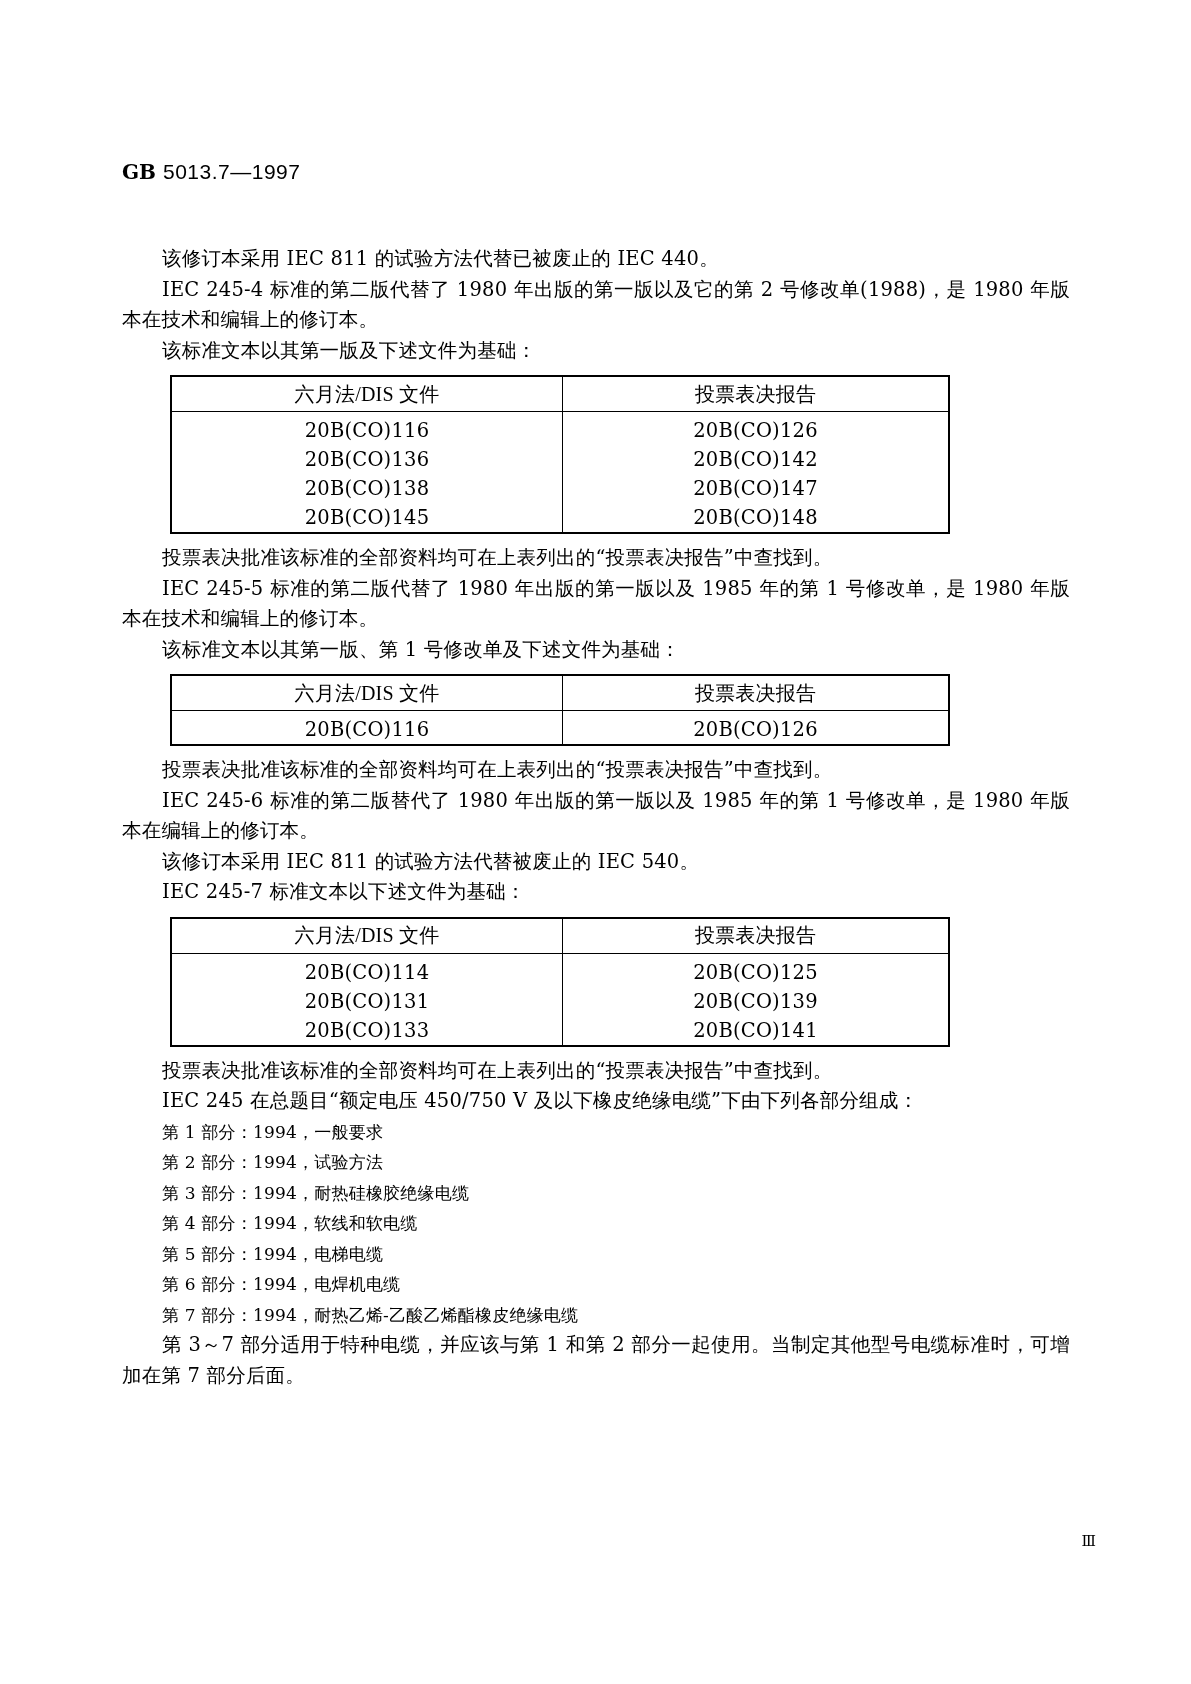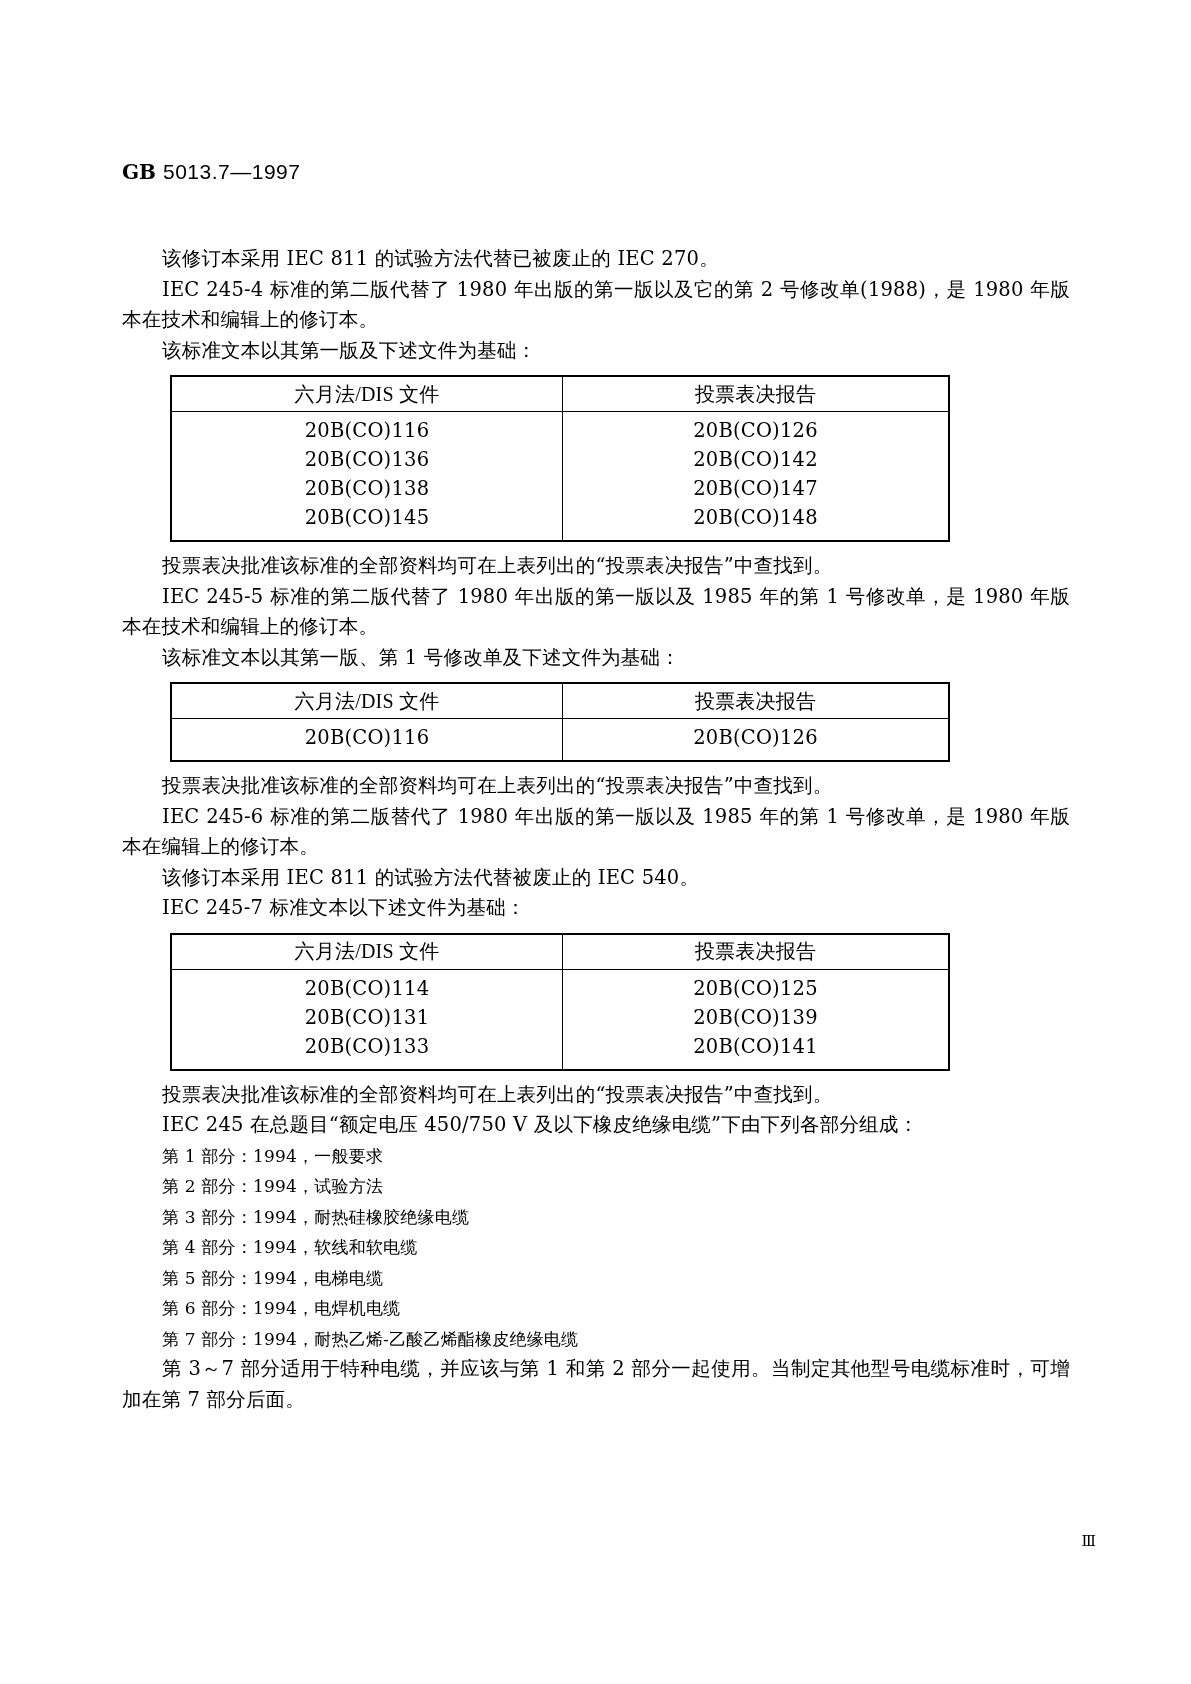--- a/index.html
+++ b/index.html
@@ -87,21 +87,21 @@
     border-bottom: 1.5px solid #000;
     height: 34px;
     font-size: 20px;
     font-family: Liberation Serif, serif;
   }
   table.doc th.left-col, table.doc td.left-col {
     border-right: 1.5px solid #000;
     width: 390px;
   }
   table.doc tr.first-data td { padding-top: 4px; }
-  table.doc tr.last-data td { padding-bottom: 8px; }
+  table.doc tr.last-data td { padding-bottom: 0; }
   
   .folio {
     position: absolute;
     right: 94px;
     bottom: 134px;
     font-size: 15px;
     font-family: "DejaVu Serif", "Liberation Serif", serif;
     letter-spacing: 1px;
   }
 </style>
@@ -109,21 +109,21 @@
 <body>
 
 <div class="page">
 
   <div class="header">
     <span class="gb">GB</span><span class="num">5013.7—1997</span>
   </div>
 
   <div class="content">
 
-    <p class="para indent">该修订本采用 IEC 811 的试验方法代替已被废止的 IEC 270。</p>
+    <p class="para indent">该修订本采用 IEC 811 的试验方法代替已被废止的 IEC 440。</p>
     <p class="para indent">IEC 245-4 标准的第二版代替了 1980 年出版的第一版以及它的第 2 号修改单(1988)，是 1980 年版本在技术和编辑上的修订本。</p>
     <p class="para indent">该标准文本以其第一版及下述文件为基础：</p>
 
     <table class="doc">
       <thead>
         <tr>
           <th class="left-col">六月法/DIS 文件</th>
           <th>投票表决报告</th>
         </tr>
       </thead>

